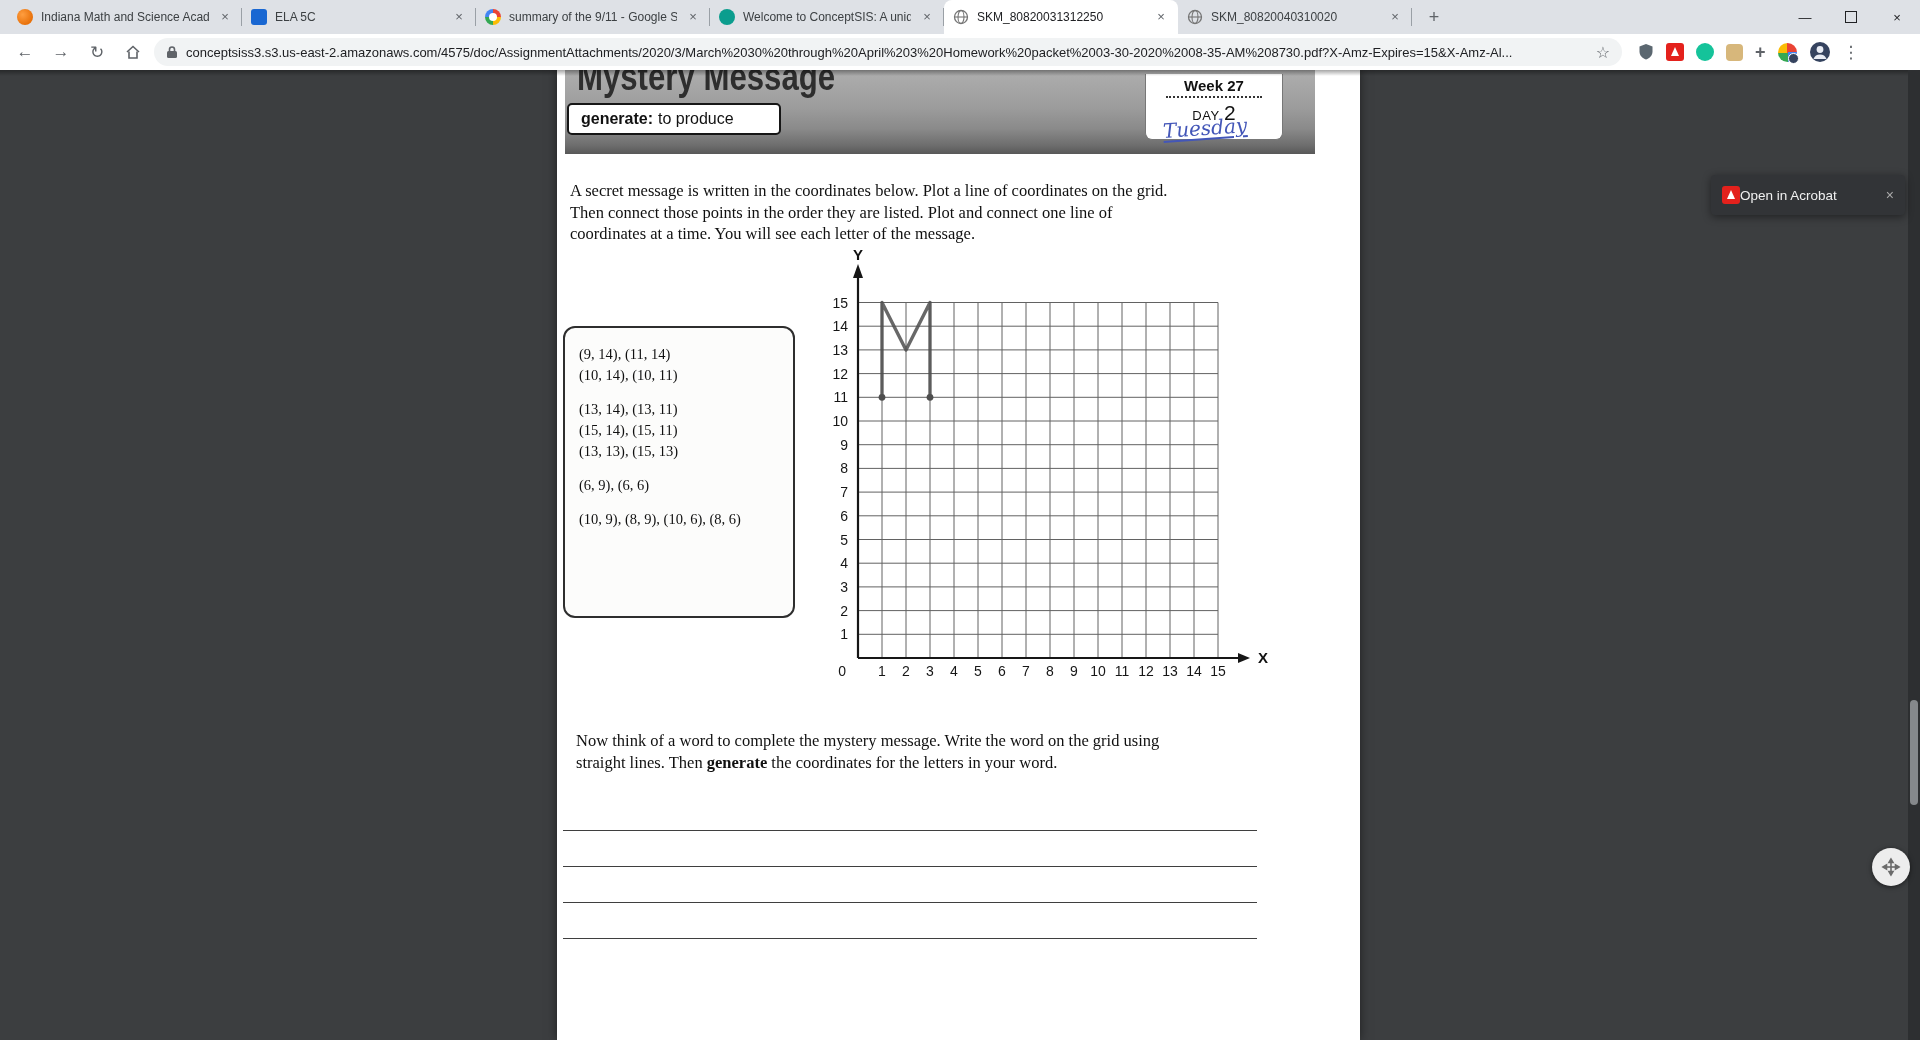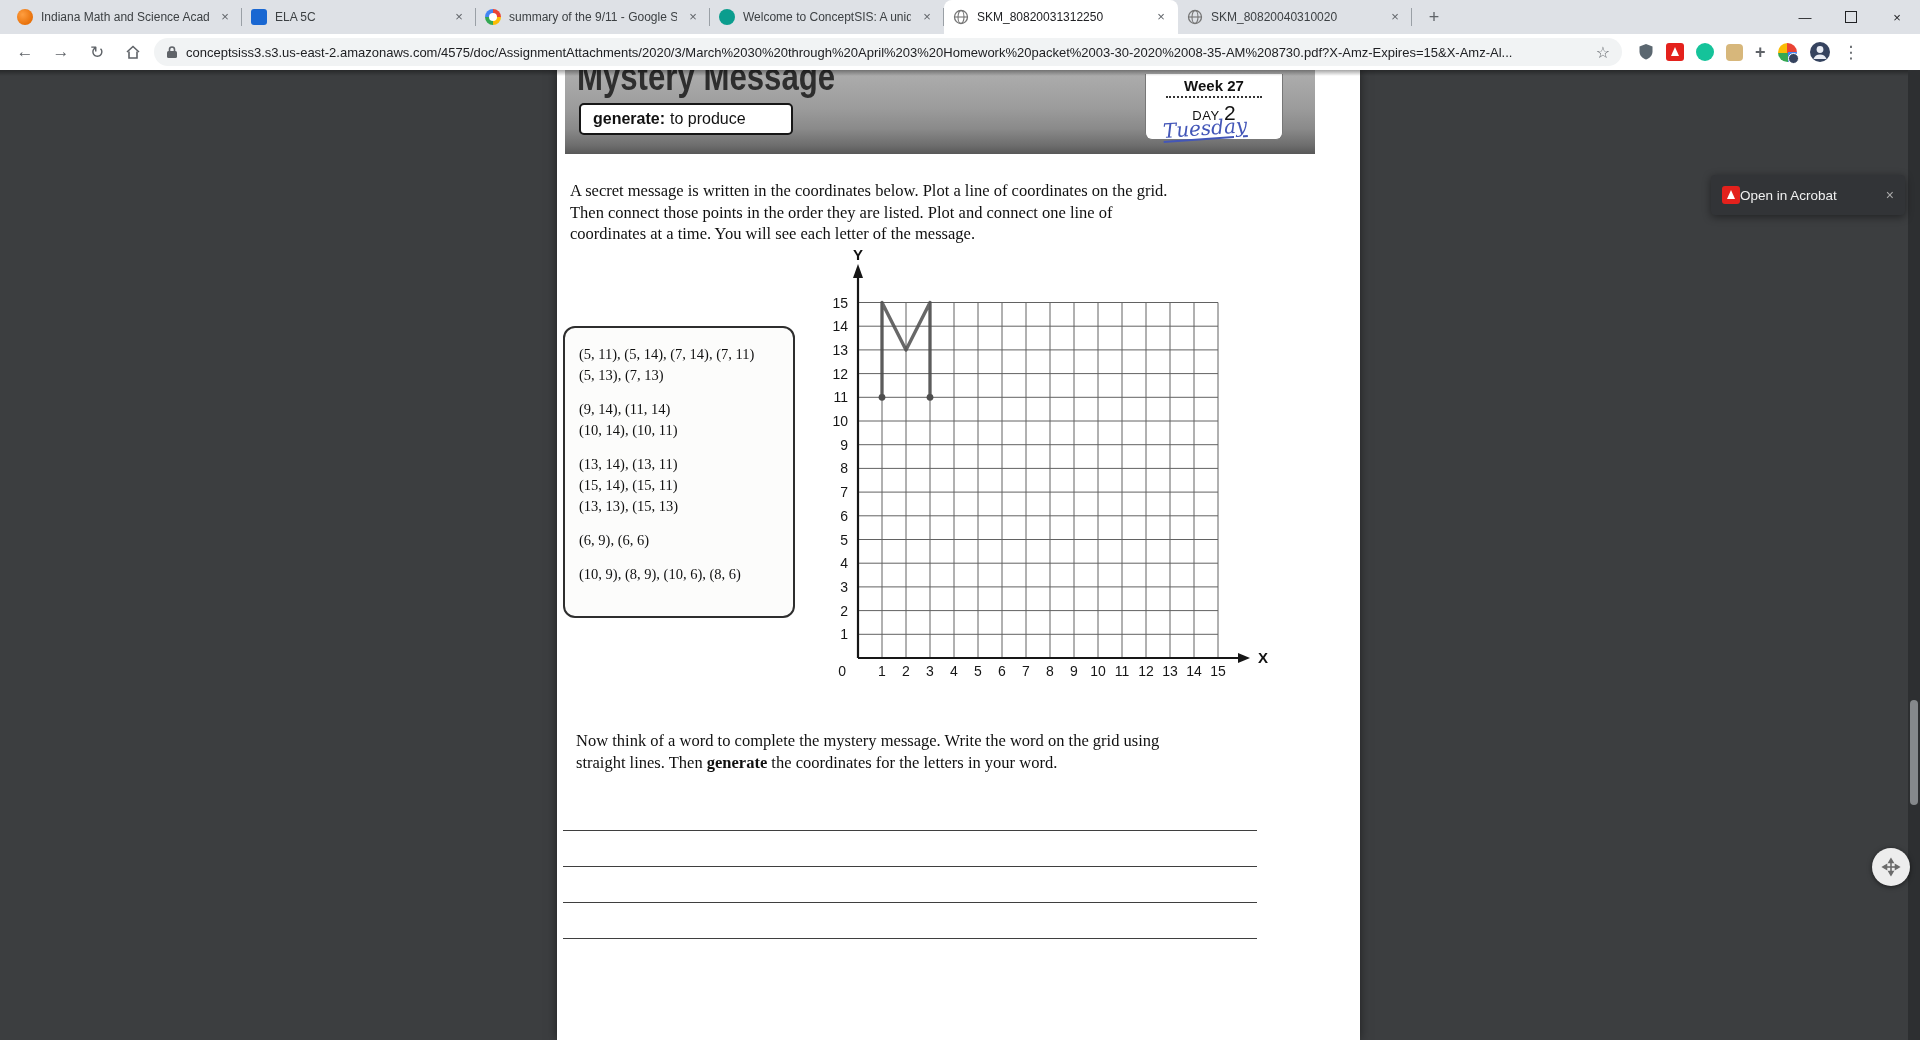--- a/index.html
+++ b/index.html
@@ -44,21 +44,21 @@
   
   .content{position:absolute;top:70px;left:0;right:0;bottom:0;background:#3c3e40;overflow:hidden;}
   .content::before{content:'';position:absolute;top:0;left:0;right:0;height:6px;background:linear-gradient(rgba(0,0,0,.35),transparent);z-index:8;}
   .page{position:absolute;left:557px;top:0;width:803px;height:100%;background:#ffffff;box-shadow:0 0 10px rgba(0,0,0,.5);overflow:hidden;}
 
   .banner{position:absolute;left:8px;top:0;width:750px;height:84px;
           background:linear-gradient(180deg,#aeaeae,#9c9c9c 45%,#8a8a8a 70%,#6d6d6d 90%,#585858);}
   .banner-title{position:absolute;left:12px;top:-14px;font-size:38px;font-weight:800;color:#2e2e2e;
                 transform:scaleX(.82);transform-origin:left;white-space:nowrap;}
   .vocab{position:absolute;left:10px;top:33px;width:214px;height:32px;background:#fff;border:2px solid #161616;
-         border-radius:5px;display:flex;align-items:center;padding-left:12px;box-sizing:border-box;font-size:16px;color:#111;margin-left:12px;}
+         border-radius:5px;display:flex;align-items:center;padding-left:12px;box-sizing:border-box;font-size:16px;color:#111;}
   .vocab b{margin-right:5px;}
   .week-box{position:absolute;left:588px;top:4px;width:138px;height:66px;background:#fff;border:1.5px solid #777;
             border-top:none;border-radius:0 0 7px 7px;box-sizing:border-box;text-align:center;}
   .week-label{font-size:15px;font-weight:bold;margin-top:3px;color:#111;}
   .week-dots{border-bottom:2px dotted #333;width:96px;margin:2px auto 3px;}
   .day-row{font-weight:normal;color:#111;}
   .day-word{font-size:13px;letter-spacing:.5px;}
   .day-num{font-size:21px;}
   .tuesday{position:absolute;left:582px;top:46px;width:132px;text-align:center;font-family:"DejaVu Serif",serif;
            font-style:italic;color:#4356b8;font-size:20px;transform:rotate(-4deg);
@@ -222,24 +222,20 @@
       <div class="day-row">
         <span class="day-word">DAY</span>
         <span class="day-num">2</span>
       </div>
     </div>
     <div class="tuesday">Tuesday</div>
 
     <div class="instructions">A secret message is written in the coordinates below. Plot a line of coordinates on the grid. Then connect those points in the order they are listed. Plot and connect one line of coordinates at a time. You will see each letter of the message.</div>
 
     <div class="coords-box">
-        <div class="coord-group">
-          <div class="coord-line">(5, 11), (5, 14), (7, 14), (7, 11)</div>
-          <div class="coord-line">(5, 13), (7, 13)</div>
-        </div>
         <div class="coord-group">
           <div class="coord-line">(9, 14), (11, 14)</div>
           <div class="coord-line">(10, 14), (10, 11)</div>
         </div>
         <div class="coord-group">
           <div class="coord-line">(13, 14), (13, 11)</div>
           <div class="coord-line">(15, 14), (15, 11)</div>
           <div class="coord-line">(13, 13), (15, 13)</div>
         </div>
         <div class="coord-group">

